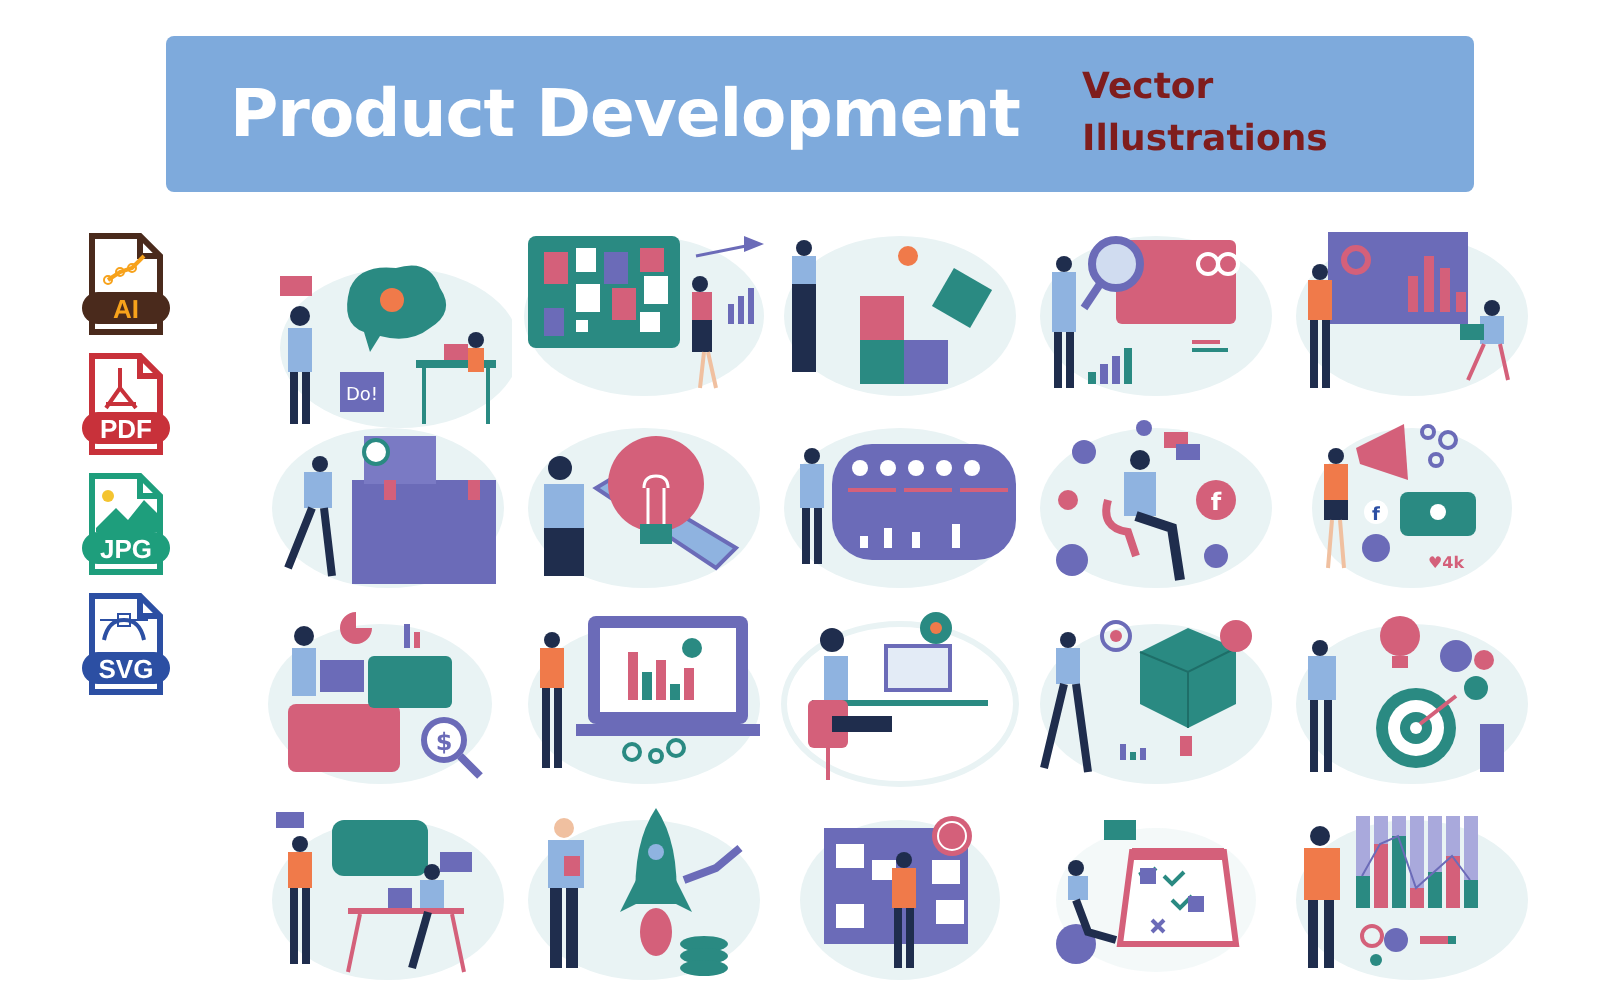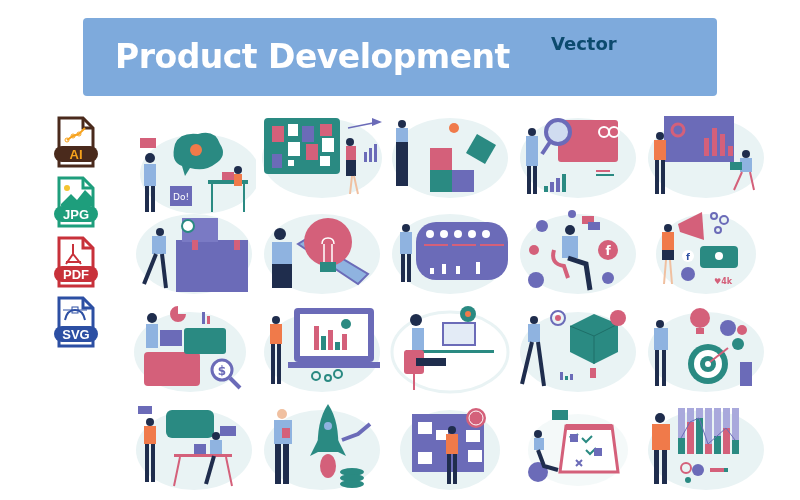--- a/index.html
+++ b/index.html
@@ -1,33 +1,34 @@
 <!DOCTYPE html>
 <html><head>
 <meta charset="utf-8">
 <style>
   html,body{margin:0;padding:0;background:#ffffff;}
   body{width:800px;height:500px;position:relative;overflow:hidden;font-family:"DejaVu Sans","Liberation Sans",sans-serif;}
-  .banner{position:absolute;left:83px;top:18px;width:634px;height:78px;background:#7eaadc;border-radius:4px;}
+  .banner{position:absolute;left:83px;top:18px;width:634px;height:78px;background:#7eaadc;border-radius:4px;padding-left:20px;}
   .banner-title{position:absolute;left:32px;top:19px;font-size:33px;font-weight:bold;color:#ffffff;letter-spacing:-0.5px;font-family:"DejaVu Sans",sans-serif;white-space:nowrap;}
-  .banner-sub{position:absolute;left:468px;top:13px;color:#0c4a6e;font-weight:bold;font-size:18px;line-height:26px;font-family:"DejaVu Sans",sans-serif;}
-  .formats{position:absolute;left:53px;top:116px;width:46px;}
+  .banner-sub{position:absolute;left:458px;top:13px;color:#7f1d1d;font-weight:bold;font-size:18px;line-height:26px;font-family:"DejaVu Sans",sans-serif;}
+  .formats{position:absolute;left:40px;top:116px;width:46px;}
   .fmt{position:relative;width:46px;height:54px;margin-bottom:6px;}
   .fmt svg{display:block;}
   .grid{position:absolute;left:130px;top:108px;width:640px;height:390px;}
   .cell{position:absolute;width:126px;height:96px;}
   .cell svg{display:block;}
 </style>
 </head>
 <body>
 
 <div class="banner">
   <div class="banner-title">Product Development</div>
   <div class="banner-sub">
     <div>Vector</div>
+    <div>Illustrations</div>
   </div>
 </div>
 
 <div class="formats">
 
   <div class="fmt">
     <svg width="46" height="54" viewBox="0 0 46 54">
       <path d="M6 2 H30 L40 12 V50 H6 Z" fill="#fff" stroke="#4a2a1c" stroke-width="3"></path>
       <path d="M30 2 V12 H40" fill="none" stroke="#4a2a1c" stroke-width="3"></path>
       <path d="M14 24 L20 20 L26 18 L32 12" stroke="#f7a21b" stroke-width="2" fill="none"></path>
@@ -35,36 +36,36 @@
         <circle cx="20" cy="20" r="2" fill="none" stroke="#f7a21b"></circle>
         <circle cx="26" cy="18" r="2" fill="none" stroke="#f7a21b"></circle>
       <rect x="1" y="30" width="44" height="16" rx="8" fill="#4a2a1c"></rect>
       <text x="23" y="43" text-anchor="middle" font-family="Liberation Sans, sans-serif" font-weight="bold" font-size="13" fill="#f7a21b">AI</text>
     </svg>
   </div>
 
 
   <div class="fmt">
     <svg width="46" height="54" viewBox="0 0 46 54">
+      <path d="M6 2 H30 L40 12 V50 H6 Z" fill="#fff" stroke="#c8313a" stroke-width="3"></path>
+      <path d="M30 2 V12 H40" fill="none" stroke="#c8313a" stroke-width="3"></path>
+      <path d="M20 8 L20 18 L13 28 M20 18 L28 28 M13 26 L28 26" stroke="#c8313a" stroke-width="2" fill="none"></path>
+      <rect x="1" y="30" width="44" height="16" rx="8" fill="#c8313a"></rect>
+      <text x="23" y="43" text-anchor="middle" font-family="Liberation Sans, sans-serif" font-weight="bold" font-size="13" fill="#fff">PDF</text>
+    </svg>
+  </div>
+
+  <div class="fmt">
+    <svg width="46" height="54" viewBox="0 0 46 54">
       <path d="M6 2 H30 L40 12 V50 H6 Z" fill="#fff" stroke="#1e9e7c" stroke-width="3"></path>
       <path d="M30 2 V12 H40" fill="none" stroke="#1e9e7c" stroke-width="3"></path>
       <circle cx="14" cy="12" r="3" fill="#f4c430"></circle>
       <path d="M8 28 L18 18 L24 24 L32 14 L40 22 V30 H8 Z" fill="#1e9e7c"></path>
       <rect x="1" y="30" width="44" height="16" rx="8" fill="#1e9e7c"></rect>
       <text x="23" y="43" text-anchor="middle" font-family="Liberation Sans, sans-serif" font-weight="bold" font-size="13" fill="#fff">JPG</text>
-    </svg>
-  </div>
-
-  <div class="fmt">
-    <svg width="46" height="54" viewBox="0 0 46 54">
-      <path d="M6 2 H30 L40 12 V50 H6 Z" fill="#fff" stroke="#c8313a" stroke-width="3"></path>
-      <path d="M30 2 V12 H40" fill="none" stroke="#c8313a" stroke-width="3"></path>
-      <path d="M20 8 L20 18 L13 28 M20 18 L28 28 M13 26 L28 26" stroke="#c8313a" stroke-width="2" fill="none"></path>
-      <rect x="1" y="30" width="44" height="16" rx="8" fill="#c8313a"></rect>
-      <text x="23" y="43" text-anchor="middle" font-family="Liberation Sans, sans-serif" font-weight="bold" font-size="13" fill="#fff">PDF</text>
     </svg>
   </div>
 
   <div class="fmt">
     <svg width="46" height="54" viewBox="0 0 46 54">
       <path d="M6 2 H30 L40 12 V50 H6 Z" fill="#fff" stroke="#2c4fa3" stroke-width="3"></path>
       <path d="M30 2 V12 H40" fill="none" stroke="#2c4fa3" stroke-width="3"></path>
       <path d="M12 24 Q14 14 22 14 Q30 14 32 24" stroke="#2c4fa3" stroke-width="2" fill="none"></path>
       <rect x="19" y="11" width="6" height="6" fill="none" stroke="#2c4fa3"></rect>
       <line x1="10" y1="14" x2="34" y2="14" stroke="#2c4fa3"></line>

